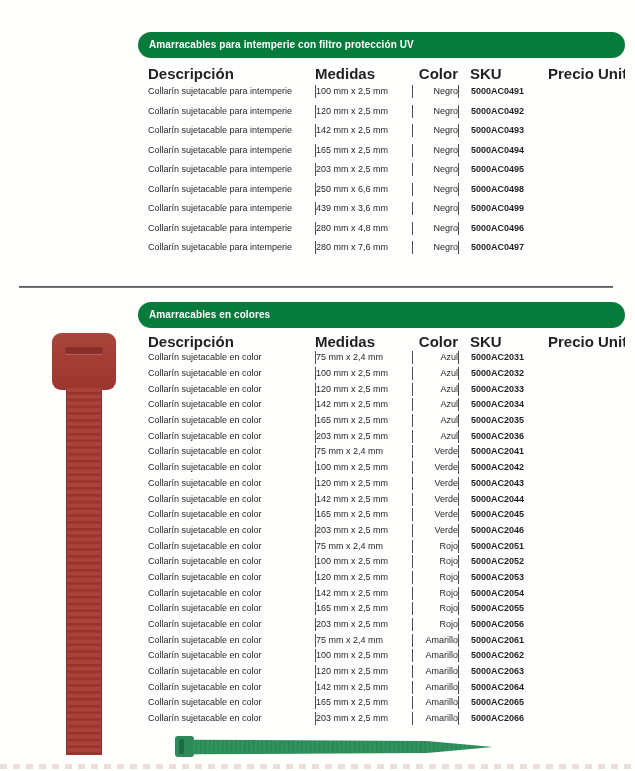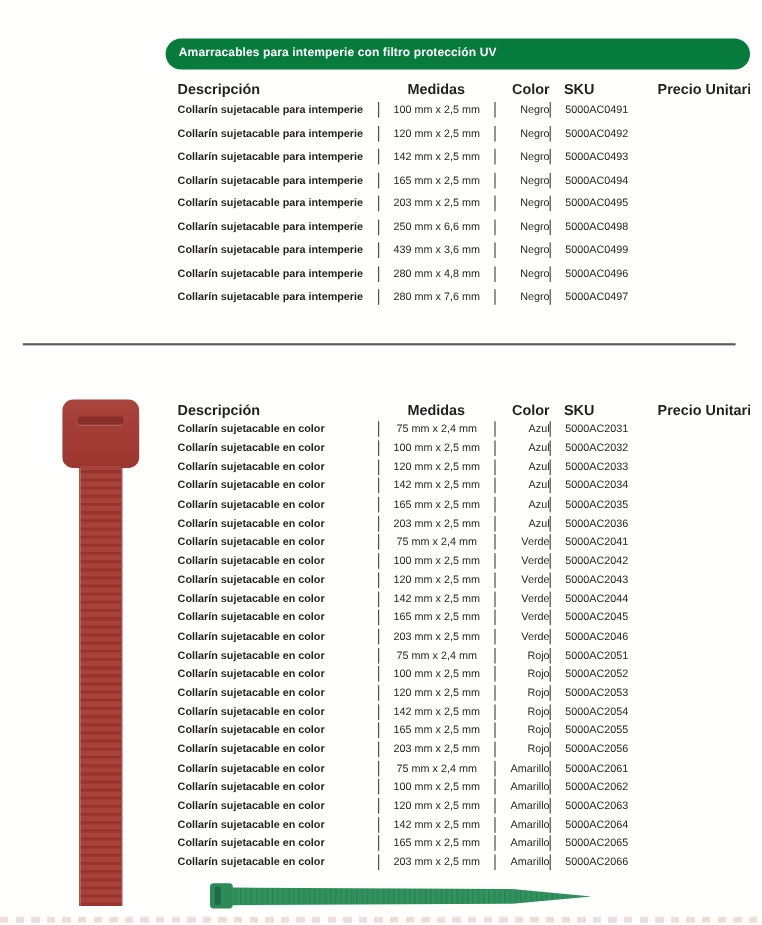--- a/index.html
+++ b/index.html
@@ -20,28 +20,28 @@
 
   
   .tablewrap{position:absolute;left:148px;width:477px;}
   .table-1{top:66px;}
   .table-2{top:334px;}
   .thead{display:flex;font-weight:bold;font-size:9.5px;height:16px;align-items:center;}
   .trow{display:flex;align-items:center;}
   .table-1 .trow{height:19.5px;}
   .table-2 .trow{height:15.7px;}
   .cell{box-sizing:border-box;font-size:9px;height:13px;line-height:13px;overflow:hidden;white-space:nowrap;}
-  .thead .cell{font-size:12px;font-weight:bold;border:none;height:16px;line-height:16px;}
-  .c-desc{width:167px;font-weight:bold;}
-  .c-medidas{width:97px;text-align:center;}
+  .thead .cell{font-size:15px;font-weight:bold;border:none;height:16px;line-height:16px;}
+  .c-desc{width:167px;}
+  .c-medidas{width:97px;}
   .c-color{width:46px;text-align:right;}
   .c-sku{width:90px;padding-left:12px;}
   .c-precio{width:77px;text-align:right;}
   .trow .c-medidas,.trow .c-color,.trow .c-sku{border-left:1px solid #4d4e50;}
-  .trow .c-sku{font-weight:normal;}
+  .trow .c-sku{font-weight:bold;}
 
   
   .divider{
     position:absolute;left:19px;top:286px;width:594px;height:2px;
     background:linear-gradient(180deg,#5a5b5d 0%,#5a5b5d 55%,#9c9d9f 100%);
   }
 
   
   .red-tie-head{
     position:absolute;left:52px;top:333px;width:64px;height:57px;
@@ -163,20 +163,23 @@
           <div class="cell c-medidas">280 mm x 7,6 mm</div>
           <div class="cell c-color">Negro</div>
           <div class="cell c-sku">5000AC0497</div>
           <div class="cell c-precio"></div>
         </div>
       </div>
   </div>
 
   <div class="divider"></div>
 
+  <div class="banner banner-2">
+    <span>Amarracables en colores</span>
+  </div>
 
   <div class="tablewrap table-2">
     <div class="thead">
       <div class="cell c-desc">Descripción</div>
       <div class="cell c-medidas">Medidas</div>
       <div class="cell c-color">Color</div>
       <div class="cell c-sku">SKU</div>
       <div class="cell c-precio">Precio Unitario</div>
     </div>
     <div class="tbody">

